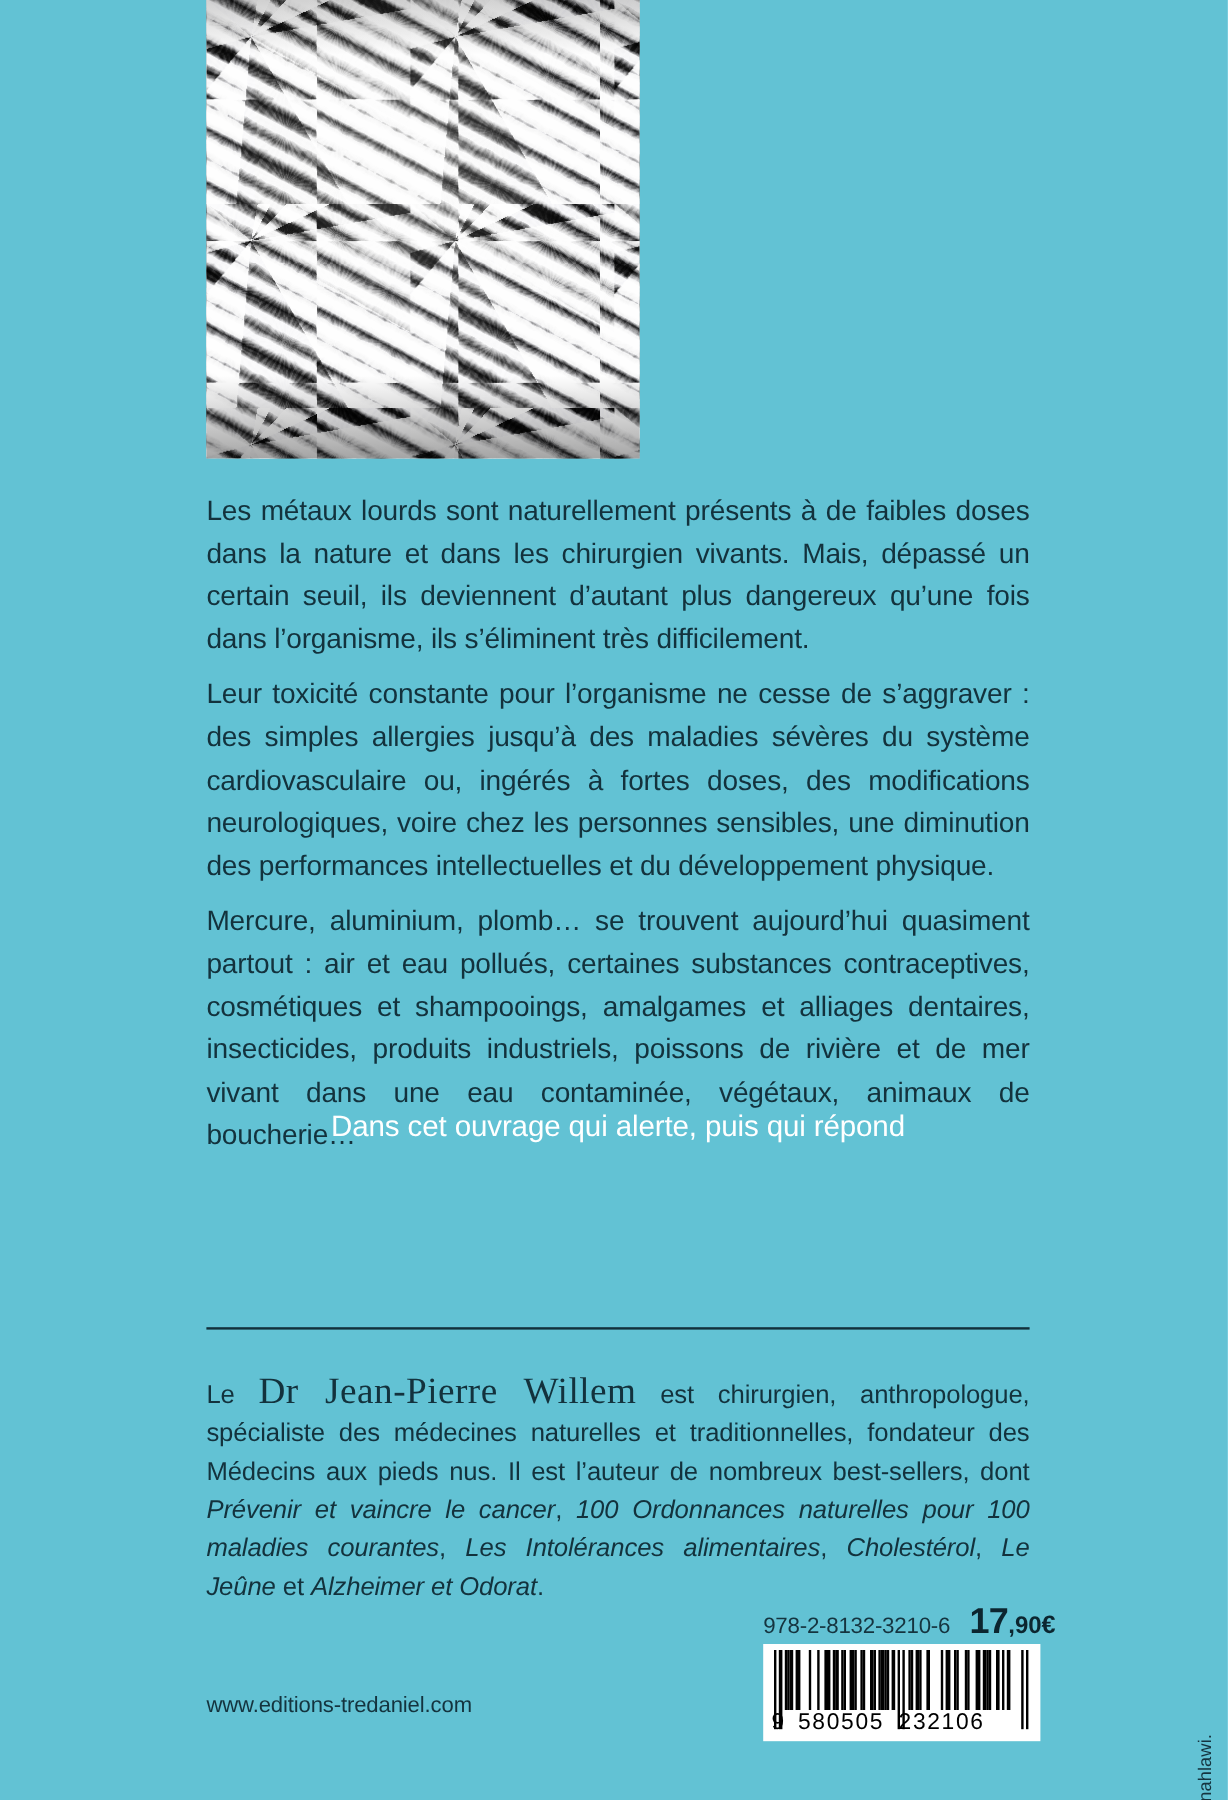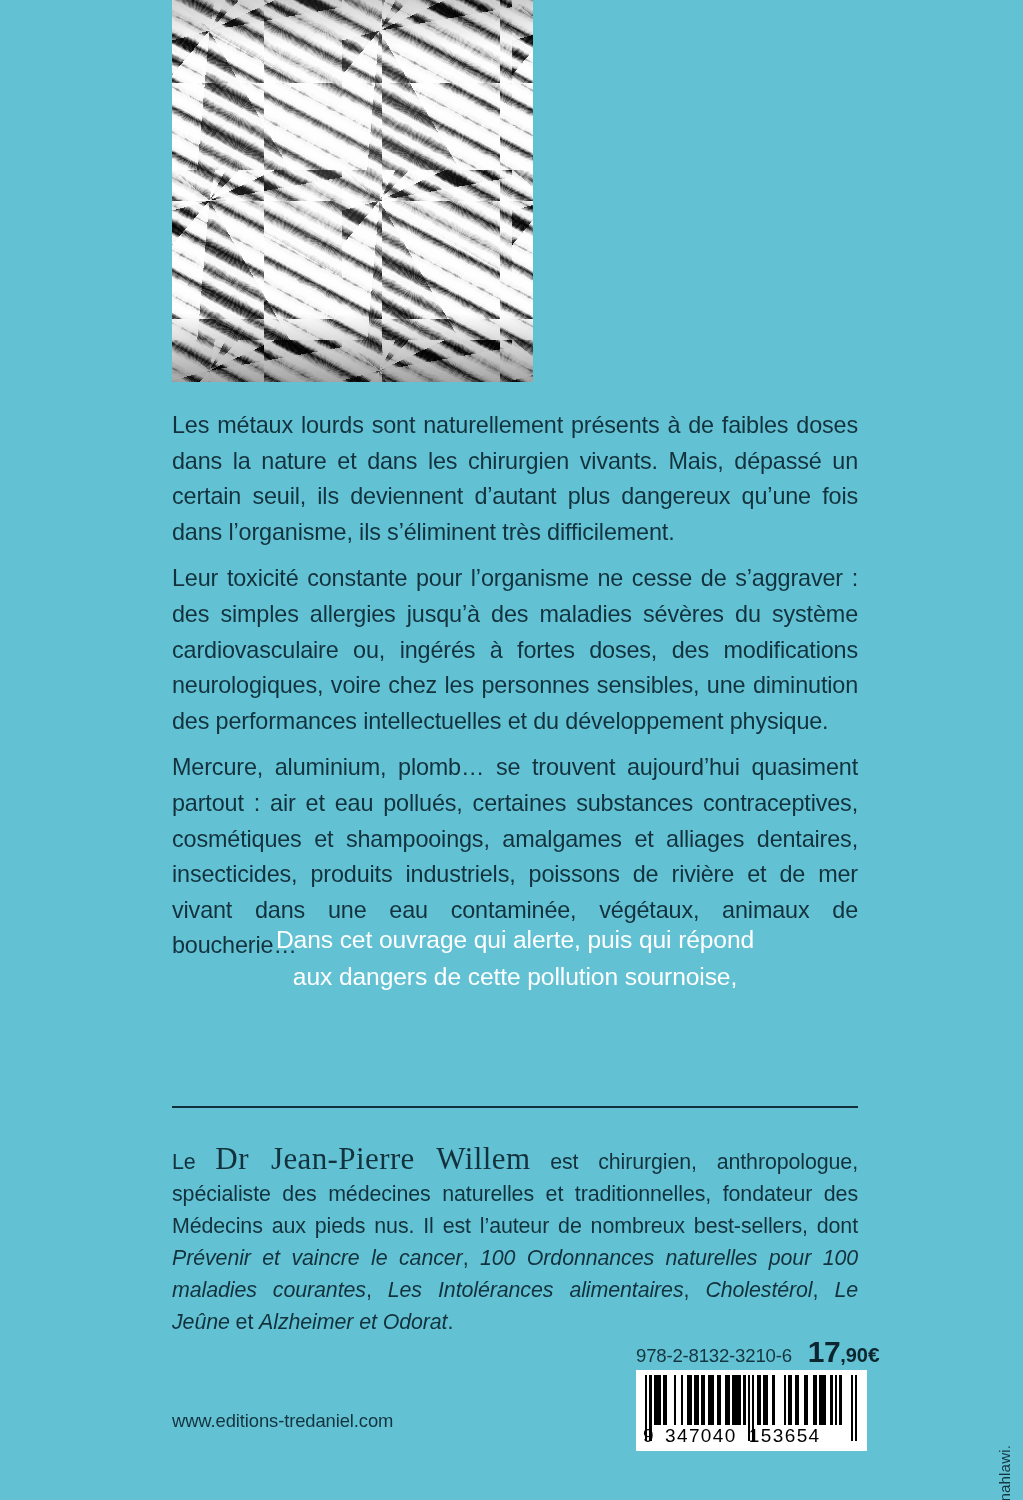--- a/index.html
+++ b/index.html
@@ -265,21 +265,20 @@
   </div>
 
   <div class="copy-block">
     <p class="para">Les métaux lourds sont naturellement présents à de faibles doses dans la nature et dans les chirurgien vivants. Mais, dépassé un certain seuil, ils deviennent d’autant plus dangereux qu’une fois dans l’organisme, ils s’éliminent très difficilement.</p>
     <p class="para">Leur toxicité constante pour l’organisme ne cesse de s’aggraver : des simples allergies jusqu’à des maladies sévères du système cardiovasculaire ou, ingérés à fortes doses, des modifications neurologiques, voire chez les personnes sensibles, une diminution des performances intellectuelles et du développement physique.</p>
     <p class="para">Mercure, aluminium, plomb… se trouvent aujourd’hui quasiment partout : air et eau pollués, certaines substances contraceptives, cosmétiques et shampooings, amalgames et alliages dentaires, insecticides, produits industriels, poissons de rivière et de mer vivant dans une eau contaminée, végétaux, animaux de boucherie…</p>
   </div>
 
   <div class="pitch">
     <span class="pline">Dans cet ouvrage qui alerte, puis qui répond</span>
-    <span class="pline">aux dangers de cette pollution sournoise,</span>
   </div>
 
   <div class="bio-rule"></div>
 
   <p class="bio"><span>Le </span><span class="author-name">Dr Jean-Pierre Willem</span><span> est chirurgien, anthropologue, spécialiste des médecines naturelles et traditionnelles, fondateur des Médecins aux pieds nus. Il est l’auteur de nombreux best-sellers, dont </span><span class="title-italic">Prévenir et vaincre le cancer</span><span>, </span><span class="title-italic">100 Ordonnances naturelles pour 100 maladies courantes</span><span>, </span><span class="title-italic">Les Intolérances alimentaires</span><span>, </span><span class="title-italic">Cholestérol</span><span>, </span><span class="title-italic">Le Jeûne</span><span> et </span><span class="title-italic">Alzheimer et Odorat</span><span>.</span></p>
 
   <div class="isbn-row">
     <span class="isbn-text">978-2-8132-3210-6</span>
     <span class="price"><span class="price-int">17</span><span class="price-dec">,90</span><span class="price-cur">€</span></span>
   </div>
@@ -377,22 +376,22 @@
         <i class="sp" style="width: 1.05263%;"></i>
         <i class="sp" style="width: 1.05263%;"></i>
         <i class="sp" style="width: 1.05263%;"></i>
         <i class="sp" style="width: 1.05263%;"></i>
         <i class="guard" style="width: 1.05263%;"></i>
         <i class="sp" style="width: 1.05263%;"></i>
         <i class="guard" style="width: 1.05263%;"></i>
       </div>
     <div class="barcode-digits">
       <span class="bd-lead">9</span>
-      <span class="bd-left">347040</span>
-      <span class="bd-right">153654</span>
+      <span class="bd-left">580505</span>
+      <span class="bd-right">232106</span>
     </div>
   </div>
 
   <div class="publisher-url">www.editions-tredaniel.com</div>
 
   <div class="photo-credit">Photographie de couverture : © Mohannad Alnahlawi.</div>
 
 </div>
 
 </body></html>

